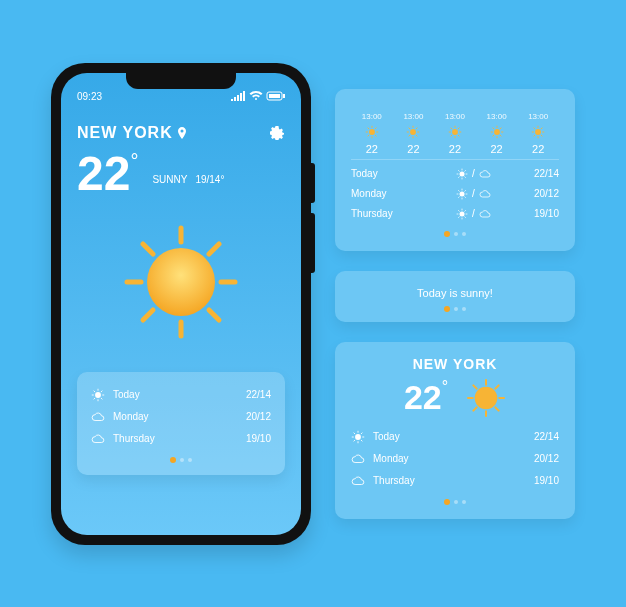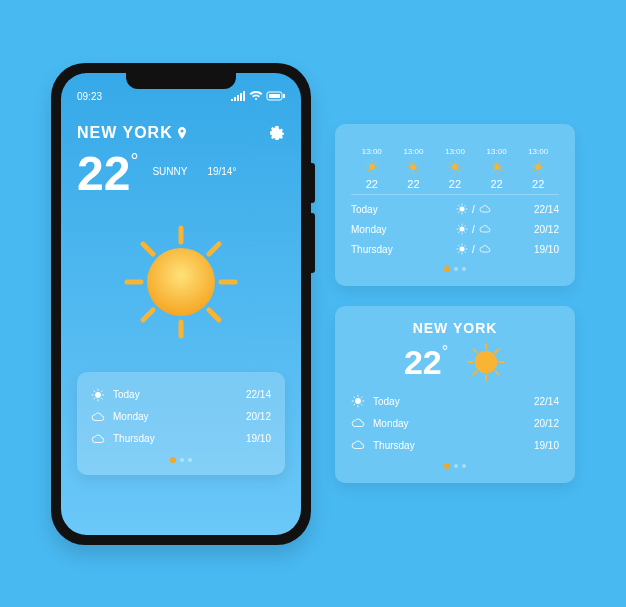--- a/index.html
+++ b/index.html
@@ -84,21 +84,21 @@
   }
 
   .temp-row {
     display: flex;
     align-items: flex-start;
     gap: 14px;
     margin-top: 8px;
   }
   .big-temp { font-size: 48px; font-weight: 600; line-height: 1; }
   .deg { font-size: 20px; vertical-align: top; }
-  .temp-desc { font-size: 10px; margin-top: 16px; display: flex; gap: 20px; }
+  .temp-desc { font-size: 10px; margin-top: 24px; display: flex; gap: 8px; }
 
   .hero-sun {
     display: flex;
     justify-content: center;
     margin: 24px 0 30px;
   }
 
   .forecast-card, .widget-card {
     background: rgba(255,255,255,0.2);
     border-radius: 10px;
@@ -442,20 +442,28 @@
     <span>19/10</span>
   </div>
       </div>
     <div class="dots">
       <span class="dot active"></span>
       <span class="dot"></span>
       <span class="dot"></span>
     </div>
   </div>
 
+  <div class="widget-card banner">
+    <div>Today is sunny!</div>
+    <div class="dots">
+      <span class="dot active"></span>
+      <span class="dot"></span>
+      <span class="dot"></span>
+    </div>
+  </div>
 
   <div class="widget-card">
     <div style="text-align:center" class="widget-city">NEW YORK</div>
     <div class="widget-city-row" style="margin:6px 0 8px; justify-content:center; gap:18px;">
       <div>
         <span class="widget-temp">22</span><span style="font-size:16px;vertical-align:top">°</span>
       </div>
       <svg width="40" height="40" viewBox="0 0 120 120">
         <g stroke="#F7B435" stroke-width="6" stroke-linecap="round">
           <line x1="60" y1="6" x2="60" y2="20"></line>

